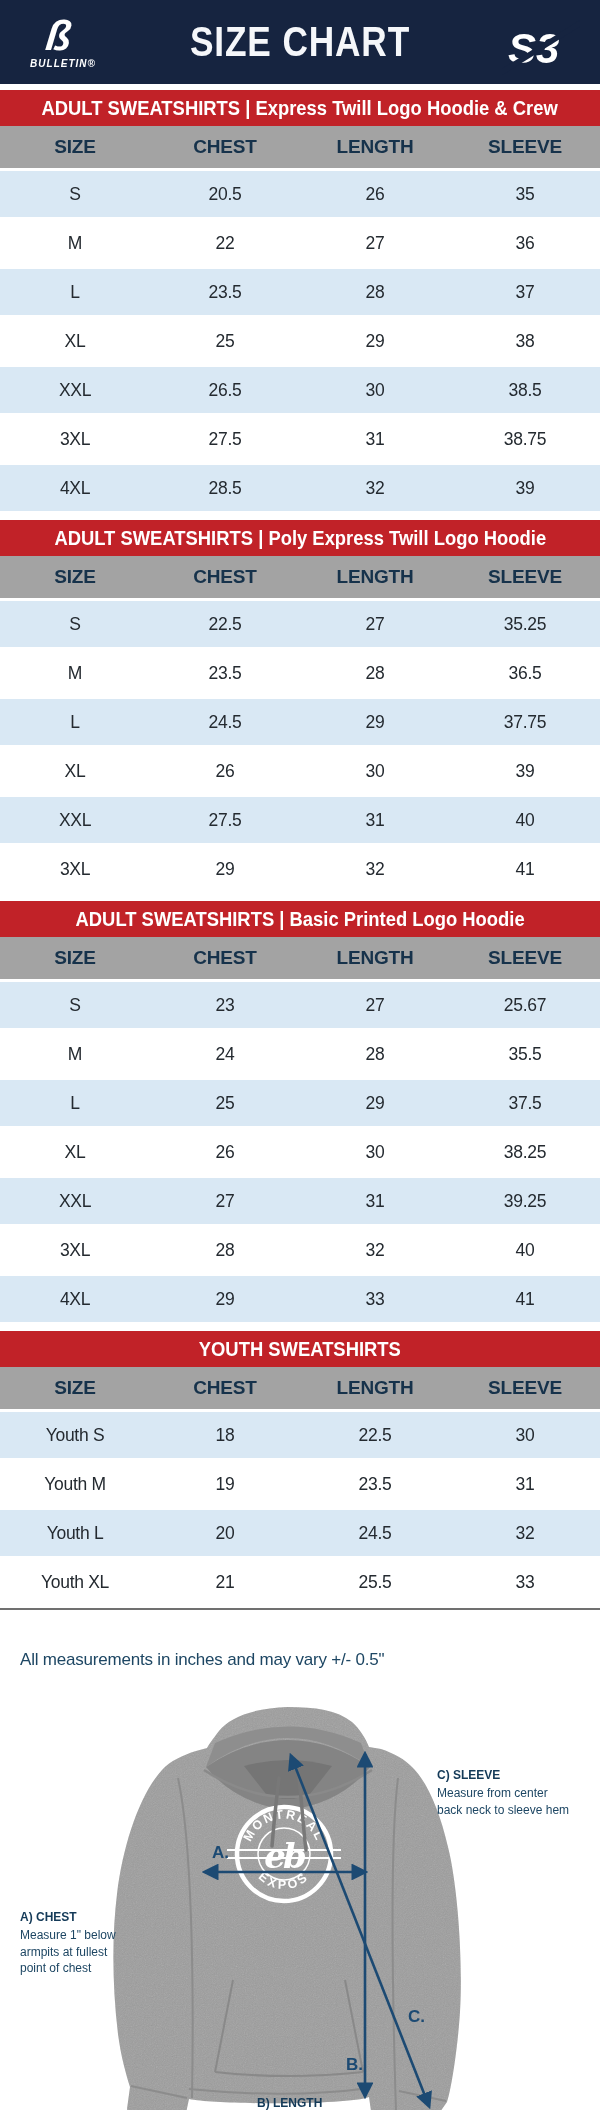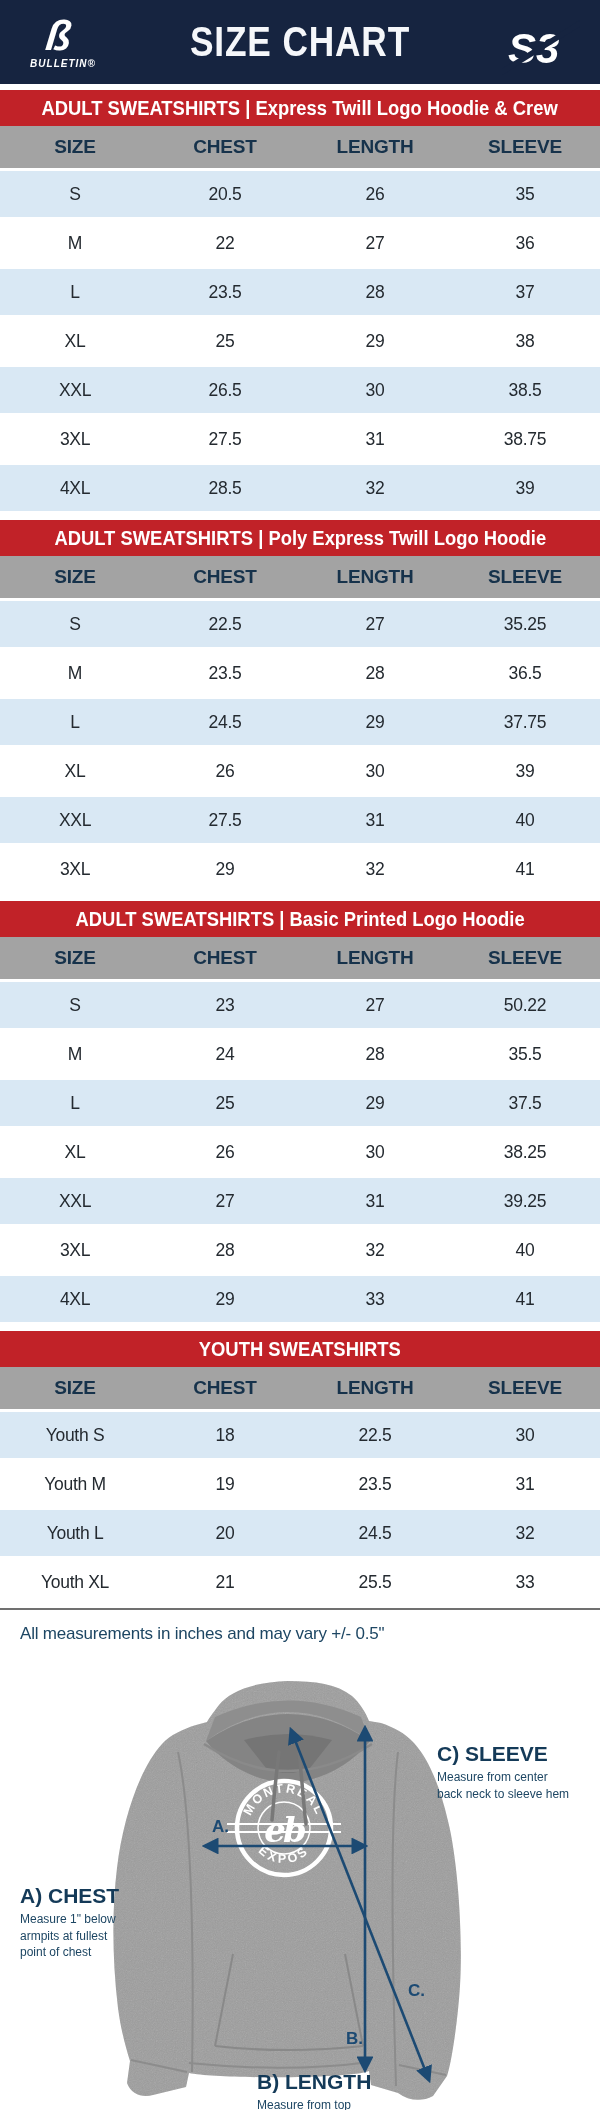--- a/index.html
+++ b/index.html
@@ -22,27 +22,27 @@
 
   
   table{width:100%;border-collapse:collapse;table-layout:fixed;}
   th{height:40px;background:#a3a3a3;color:#16324b;font-size:19px;font-weight:700;letter-spacing:-0.2px;border-bottom:3px solid #fff;text-align:center;width:25%;}
   td{height:44px;font-size:17.5px;color:#242a30;letter-spacing:-0.3px;border-bottom:3px solid #fff;text-align:center;}
   tbody tr:nth-child(odd) td{background:#d9e8f4;}
   tbody tr:nth-child(even) td{background:#ffffff;}
 
   .endline{height:2px;background:#707070;}
 
-  .note{padding:14px 0 12px 20px;font-size:17px;color:#1d4663;letter-spacing:-0.2px;}
+  .note{padding:40px 0 12px 20px;font-size:17px;color:#1d4663;letter-spacing:-0.2px;}
 
   
   .diagram{position:relative;height:502px;}
   .diagram svg.hoodie{position:absolute;left:0;top:0;}
   .lbl{position:absolute;color:#1d4663;}
-  .lbl .lbl-h{font-size:21px;font-weight:700;color:#143a58;margin:0 0 3px 0;}
+  .lbl .lbl-h{font-size:12px;font-weight:700;color:#143a58;margin:0 0 3px 0;}
   .lbl .lbl-line{font-size:12px;line-height:1.38;}
   .lbl-sleeve{left:437px;top:86px;width:163px;}
   .lbl-chest{left:20px;top:228px;width:140px;}
   .lbl-length{left:257px;top:414px;width:170px;}
 </style>
 </head>
 <body>
 
 <div class="page">
 
@@ -187,21 +187,21 @@
         <th>CHEST</th>
         <th>LENGTH</th>
         <th>SLEEVE</th>
       </tr>
         </thead>
       <tbody>
           <tr>
             <td>S</td>
             <td>23</td>
             <td>27</td>
-            <td>50.22</td>
+            <td>25.67</td>
           </tr>
           <tr>
             <td>M</td>
             <td>24</td>
             <td>28</td>
             <td>35.5</td>
           </tr>
           <tr>
             <td>L</td>
             <td>25</td>

